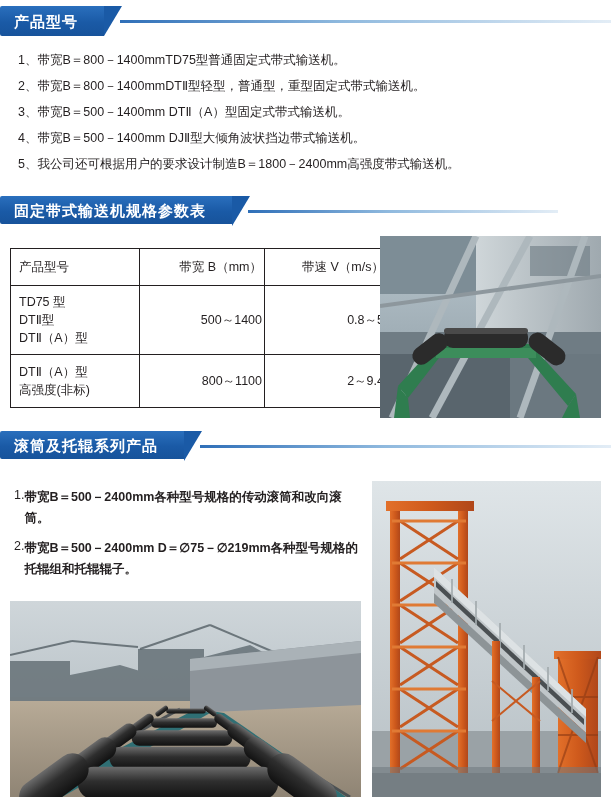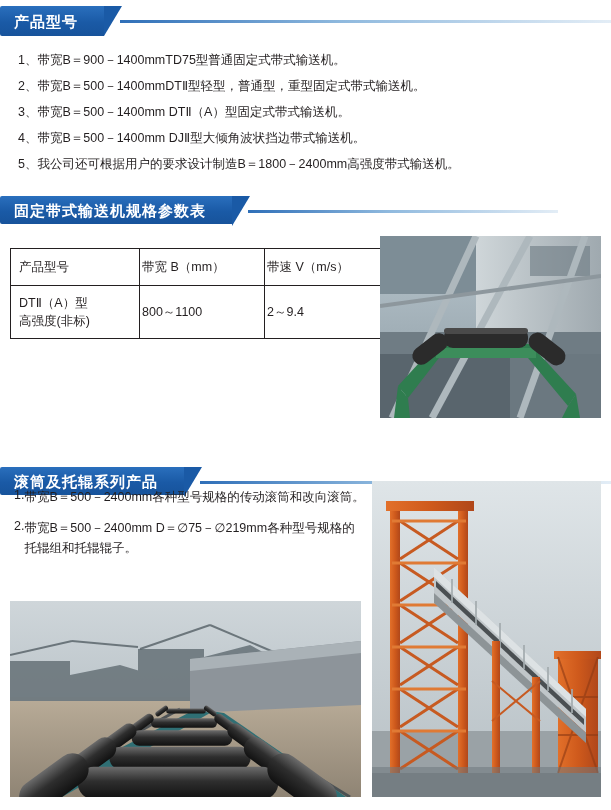--- a/index.html
+++ b/index.html
@@ -97,21 +97,21 @@
     top: 248px;
     width: 355px;
   }
   table.spec {
     border-collapse: collapse;
     width: 355px;
     table-layout: fixed;
   }
   table.spec td {
     border: 1px solid #231f20;
-    text-align: left;
+    text-align: right;
     font-size: 12.5px;
     color: #231f20;
     padding: 3px 2px;
     line-height: 1.45;
   }
   table.spec td.hd {
     font-weight: normal;
     height: 30px;
     font-size: 12.5px;
   }
@@ -145,31 +145,31 @@
   }
   #photo-orange-plant {
     left: 372px;
     top: 481px;
     width: 229px;
     height: 316px;
     background: #cf6a2a;
   }
 
   
-  #sec3 { position: absolute; left: 0; top: 431px; width: 611px; margin-top: 36px; }
+  #sec3 { position: absolute; left: 0; top: 431px; width: 611px; }
   #sec3 .banner-left { height: 28px; }
   #sec3-list {
     position: absolute;
     left: 8px;
     top: 487px;
     width: 352px;
     padding-left: 6px;
   }
   #sec3-list li { margin-bottom: 10px; }
-  #sec3-list li .txt { line-height: 1.65; }
+  #sec3-list li .txt { line-height: 1.65; font-weight: bold; }
 
   
   .photo svg { display: block; }
 </style>
 </head>
 <body>
 
 <div class="page">
 
   <div id="sec1">
@@ -177,25 +177,25 @@
       <div class="banner-left">
         <span class="title">产品型号</span>
       </div>
       <div class="banner-tail"></div>
       <div class="banner-rule"></div>
     </div>
 
     <ul class="list" id="sec1-list">
       <li>
         <span class="num">1、</span>
-        <span class="txt">带宽B＝900－1400mmTD75型普通固定式带式输送机。</span>
+        <span class="txt">带宽B＝800－1400mmTD75型普通固定式带式输送机。</span>
       </li>
       <li>
         <span class="num">2、</span>
-        <span class="txt">带宽B＝500－1400mmDTⅡ型轻型，普通型，重型固定式带式输送机。</span>
+        <span class="txt">带宽B＝800－1400mmDTⅡ型轻型，普通型，重型固定式带式输送机。</span>
       </li>
       <li>
         <span class="num">3、</span>
         <span class="txt">带宽B＝500－1400mm DTⅡ（A）型固定式带式输送机。</span>
       </li>
       <li>
         <span class="num">4、</span>
         <span class="txt">带宽B＝500－1400mm DJⅡ型大倾角波状挡边带式输送机。</span>
       </li>
       <li>
@@ -215,20 +215,29 @@
     </div>
   </div>
 
   <div class="table-wrap">
     <table class="spec">
       <tbody>
           <tr class="r1">
         <td class="hd left" style="width:118px">产品型号</td>
         <td class="hd" style="width:120px">带宽 B（mm）</td>
         <td class="hd" style="width:117px">带速 V（m/s）</td>
+      </tr>
+      <tr class="r2">
+        <td class="left">
+          <div>TD75 型</div>
+          <div>DTⅡ型</div>
+          <div>DTⅡ（A）型</div>
+        </td>
+        <td>500～1400</td>
+        <td>0.8～5</td>
       </tr>
       <tr class="r3">
         <td class="left">
           <div>DTⅡ（A）型</div>
           <div>高强度(非标)</div>
         </td>
         <td>800～1100</td>
         <td>2～9.4</td>
       </tr>
     </tbody>

